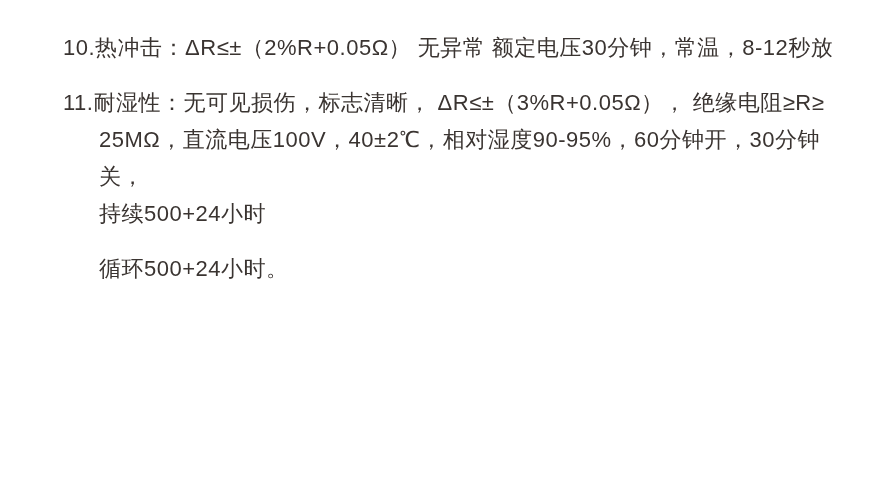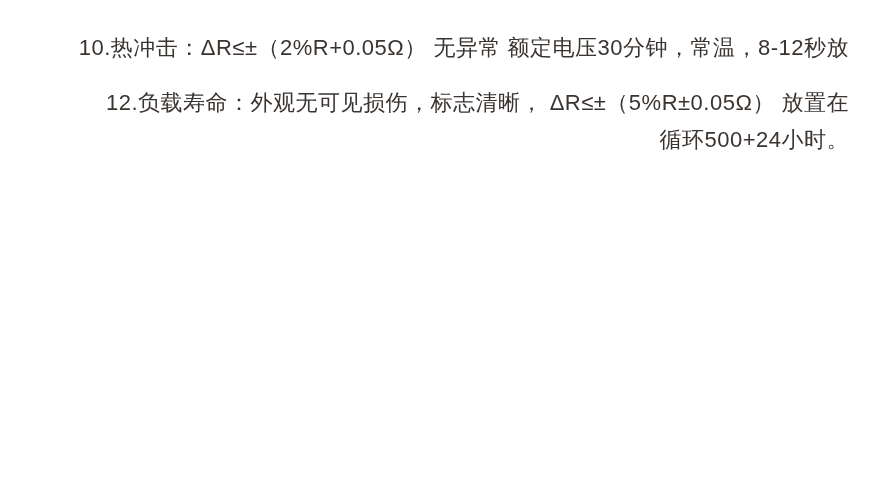--- a/index.html
+++ b/index.html
@@ -18,38 +18,42 @@
     padding: 11px 30px 0 63px;
     font-size: 22px;
     line-height: 37px;
     letter-spacing: 0.5px;
   }
   .para {
     margin: 0 0 18px 0;
   }
   .para.indent-sm { padding-left: 20px; }
   .para.indent-sm .line.first { text-indent: -20px; }
-  .para.indent-lg { padding-left: 36px; text-align: right; }
+  .para.indent-lg { padding-left: 36px; }
   .para.indent-lg .line.first { text-indent: -36px; }
   .line {
     white-space: pre-wrap;
   }
 </style>
 </head>
 <body>
 
 <div class="doc">
 
   <div class="para indent-sm">
   </div>
 
 
   <div class="para indent-lg">
     <div class="line first">10.热冲击：ΔR≤±（2%R+0.05Ω） 无异常 额定电压30分钟，常温，8-12秒放</div>
   </div>
 
+  <div class="para indent-lg">
+    <div class="line first">11.耐湿性：无可见损伤，标志清晰， ΔR≤±（3%R+0.05Ω）， 绝缘电阻≥R≥</div>
+    <div class="line">25MΩ，直流电压100V，40±2℃，相对湿度90-95%，60分钟开，30分钟关，</div>
+    <div class="line">持续500+24小时</div>
+  </div>
 
   <div class="para indent-lg">
-    <div class="line first">12.负载寿命：外观无可见损伤，标志清晰， ΔR≤±（5%R±0.05Ω） 放置在</div>
     <div class="line">循环500+24小时。</div>
   </div>
 
 </div>
 
 </body></html>

